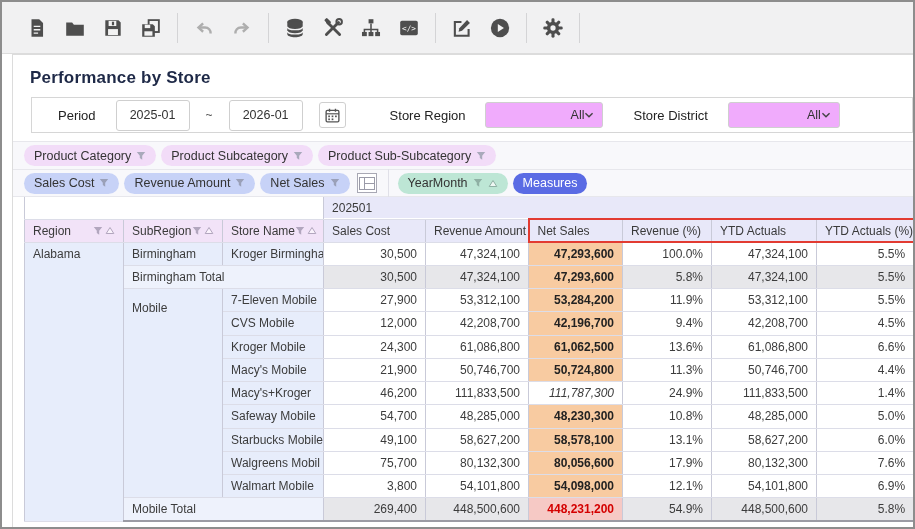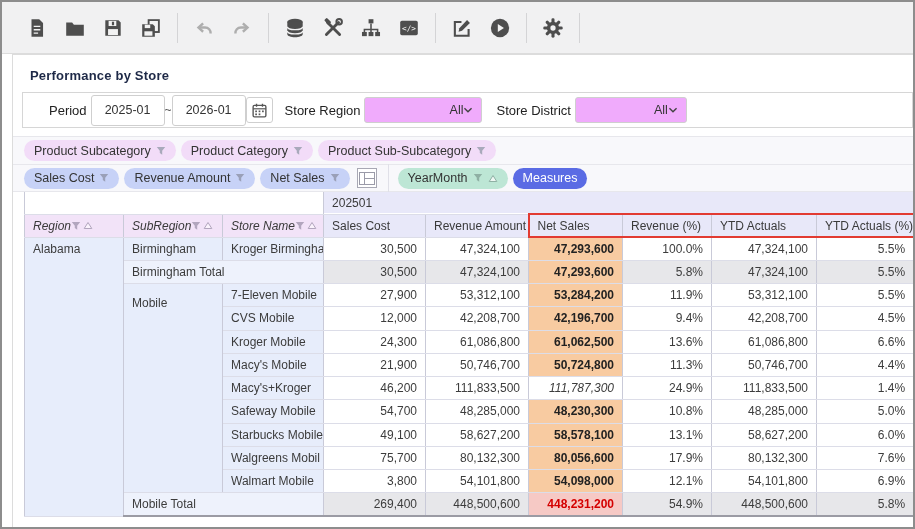--- a/index.html
+++ b/index.html
@@ -8,24 +8,24 @@
   .window { width:915px; height:529px; border:2px solid #8d8d8d; overflow:hidden; background:#fff; }
 
   
   .toolbar { height:52px; background:#f1f1f2; border-bottom:1px solid #dcdcdc; display:flex; align-items:center; padding-left:16px; }
   .tbtn { width:38px; height:38px; display:flex; align-items:center; justify-content:center; cursor:pointer; }
   .tbtn svg { width:22px; height:22px; }
   .tsep { width:1px; height:30px; background:#d4d4d6; margin:0 7px; }
 
   
   .panel { margin-left:10px; border-top:1px solid #dcdcdc; border-left:1px solid #dcdcdc; height:476px; background:#fff; }
-  .page-title { font-size:13px; font-weight:bold; color:#1e2947; padding:13px 0 9px 17px; letter-spacing:0.2px; }
+  .page-title { font-size:17px; font-weight:bold; color:#1e2947; padding:13px 0 9px 17px; letter-spacing:0.2px; }
 
   
-  .filterbox { margin-left:9px; height:36px; border:1px solid #d6d6d6; display:flex; align-items:center; gap:0; padding-left:26px; background:#fff; }
+  .filterbox { margin-left:18px; height:36px; border:1px solid #d6d6d6; display:flex; align-items:center; gap:16px; padding-left:26px; background:#fff; }
   .flabel { font-size:13px; color:#222; margin-right:4px; }
   .finput { width:74px; height:31px; border:1px solid #cfcfcf; border-radius:3px; text-align:center; font-size:12.5px; color:#333; display:flex; align-items:center; justify-content:center; background:#fff; }
   .tilde { color:#555; font-size:12px; }
   .calbtn { width:27px; height:26px; border:1px solid #cfcfcf; border-radius:3px; background:#fff; display:flex; align-items:center; justify-content:center; cursor:pointer; }
   .fselect { height:26px; border:1px solid #cfcfcf; border-radius:3px; background:#f0abfc; display:flex; align-items:center; justify-content:flex-end; font-size:12.5px; color:#333; padding:0 8px; cursor:pointer; }
   .sel-region { width:118px; margin-right:14px; }
   .sel-district { width:112px; }
   .gap20 { width:12px; }
 
   
@@ -42,21 +42,21 @@
 
   
   .grid { margin-left:11px; border-collapse:collapse; table-layout:fixed; width:889px; font-size:12px; }
   .grid th, .grid td { border-right:1px solid #c9cad8; border-bottom:1px solid #dcdde8; padding:0 8px; white-space:nowrap; overflow:hidden; font-weight:normal; text-align:left; }
   .grid { border-left:1px solid #c9cad8; }
   tr.period-row th { height:22px; background:#e8e8f9; }
   tr.period-row th.blank { background:#fff; border-right:1px solid #c9cad8; }
   tr.head-row th { height:23px; }
   th.dim { background:#f2e3f8; }
   th.meas { background:#e8e8f9; }
-  .hcell { display:flex; align-items:center; justify-content:flex-start;font-style:italic; }
+  .hcell { display:flex; align-items:center; justify-content:space-between; }
   .hicons { display:flex; align-items:center; gap:2px; }
   th.hl { border-top:2px solid #e23b32; border-bottom:2px solid #e23b32; }
   th.hl-first { border-left:2px solid #e23b32; }
   th.hl-last  { border-right:2px solid #e23b32; }
   .grid td { height:23.25px; color:#3c3c3c; }
   td.region { background:#e7edfb; vertical-align:top; padding-top:4px; }
   td.dimcell { background:#e7edfb; }
   td.dimcell.sub { vertical-align:top; padding-top:12px; }
   td.totlabel { background:#eef2fc; }
   td.num { text-align:right; background:#fff; }
@@ -212,27 +212,27 @@
         <span>All</span>
         <svg width="10" height="8" viewBox="0 0 10 9">
             <path d="M1 2.5 5 6.5 9 2.5" stroke="#444" stroke-width="1.6" fill="none"></path>
           </svg>
       </div>
     </div>
 
     <div class="chiprows">
       <div class="chiprow">
         <div class="chip chip-pink">
+          <span>Product Category</span>
+          <svg width="10" height="10" viewBox="0 0 10 10">
+              <path d="M0.8 1h8.4L6.2 4.7v4L3.8 6.9V4.7z" fill="#a9a9bb"></path>
+            </svg>
+        </div>
+        <div class="chip chip-pink">
           <span>Product Subcategory</span>
-          <svg width="10" height="10" viewBox="0 0 10 10">
-              <path d="M0.8 1h8.4L6.2 4.7v4L3.8 6.9V4.7z" fill="#a9a9bb"></path>
-            </svg>
-        </div>
-        <div class="chip chip-pink">
-          <span>Product Category</span>
           <svg width="10" height="10" viewBox="0 0 10 10">
               <path d="M0.8 1h8.4L6.2 4.7v4L3.8 6.9V4.7z" fill="#a9a9bb"></path>
             </svg>
         </div>
         <div class="chip chip-pink">
           <span>Product Sub-Subcategory</span>
           <svg width="10" height="10" viewBox="0 0 10 10">
               <path d="M0.8 1h8.4L6.2 4.7v4L3.8 6.9V4.7z" fill="#a9a9bb"></path>
             </svg>
         </div>

